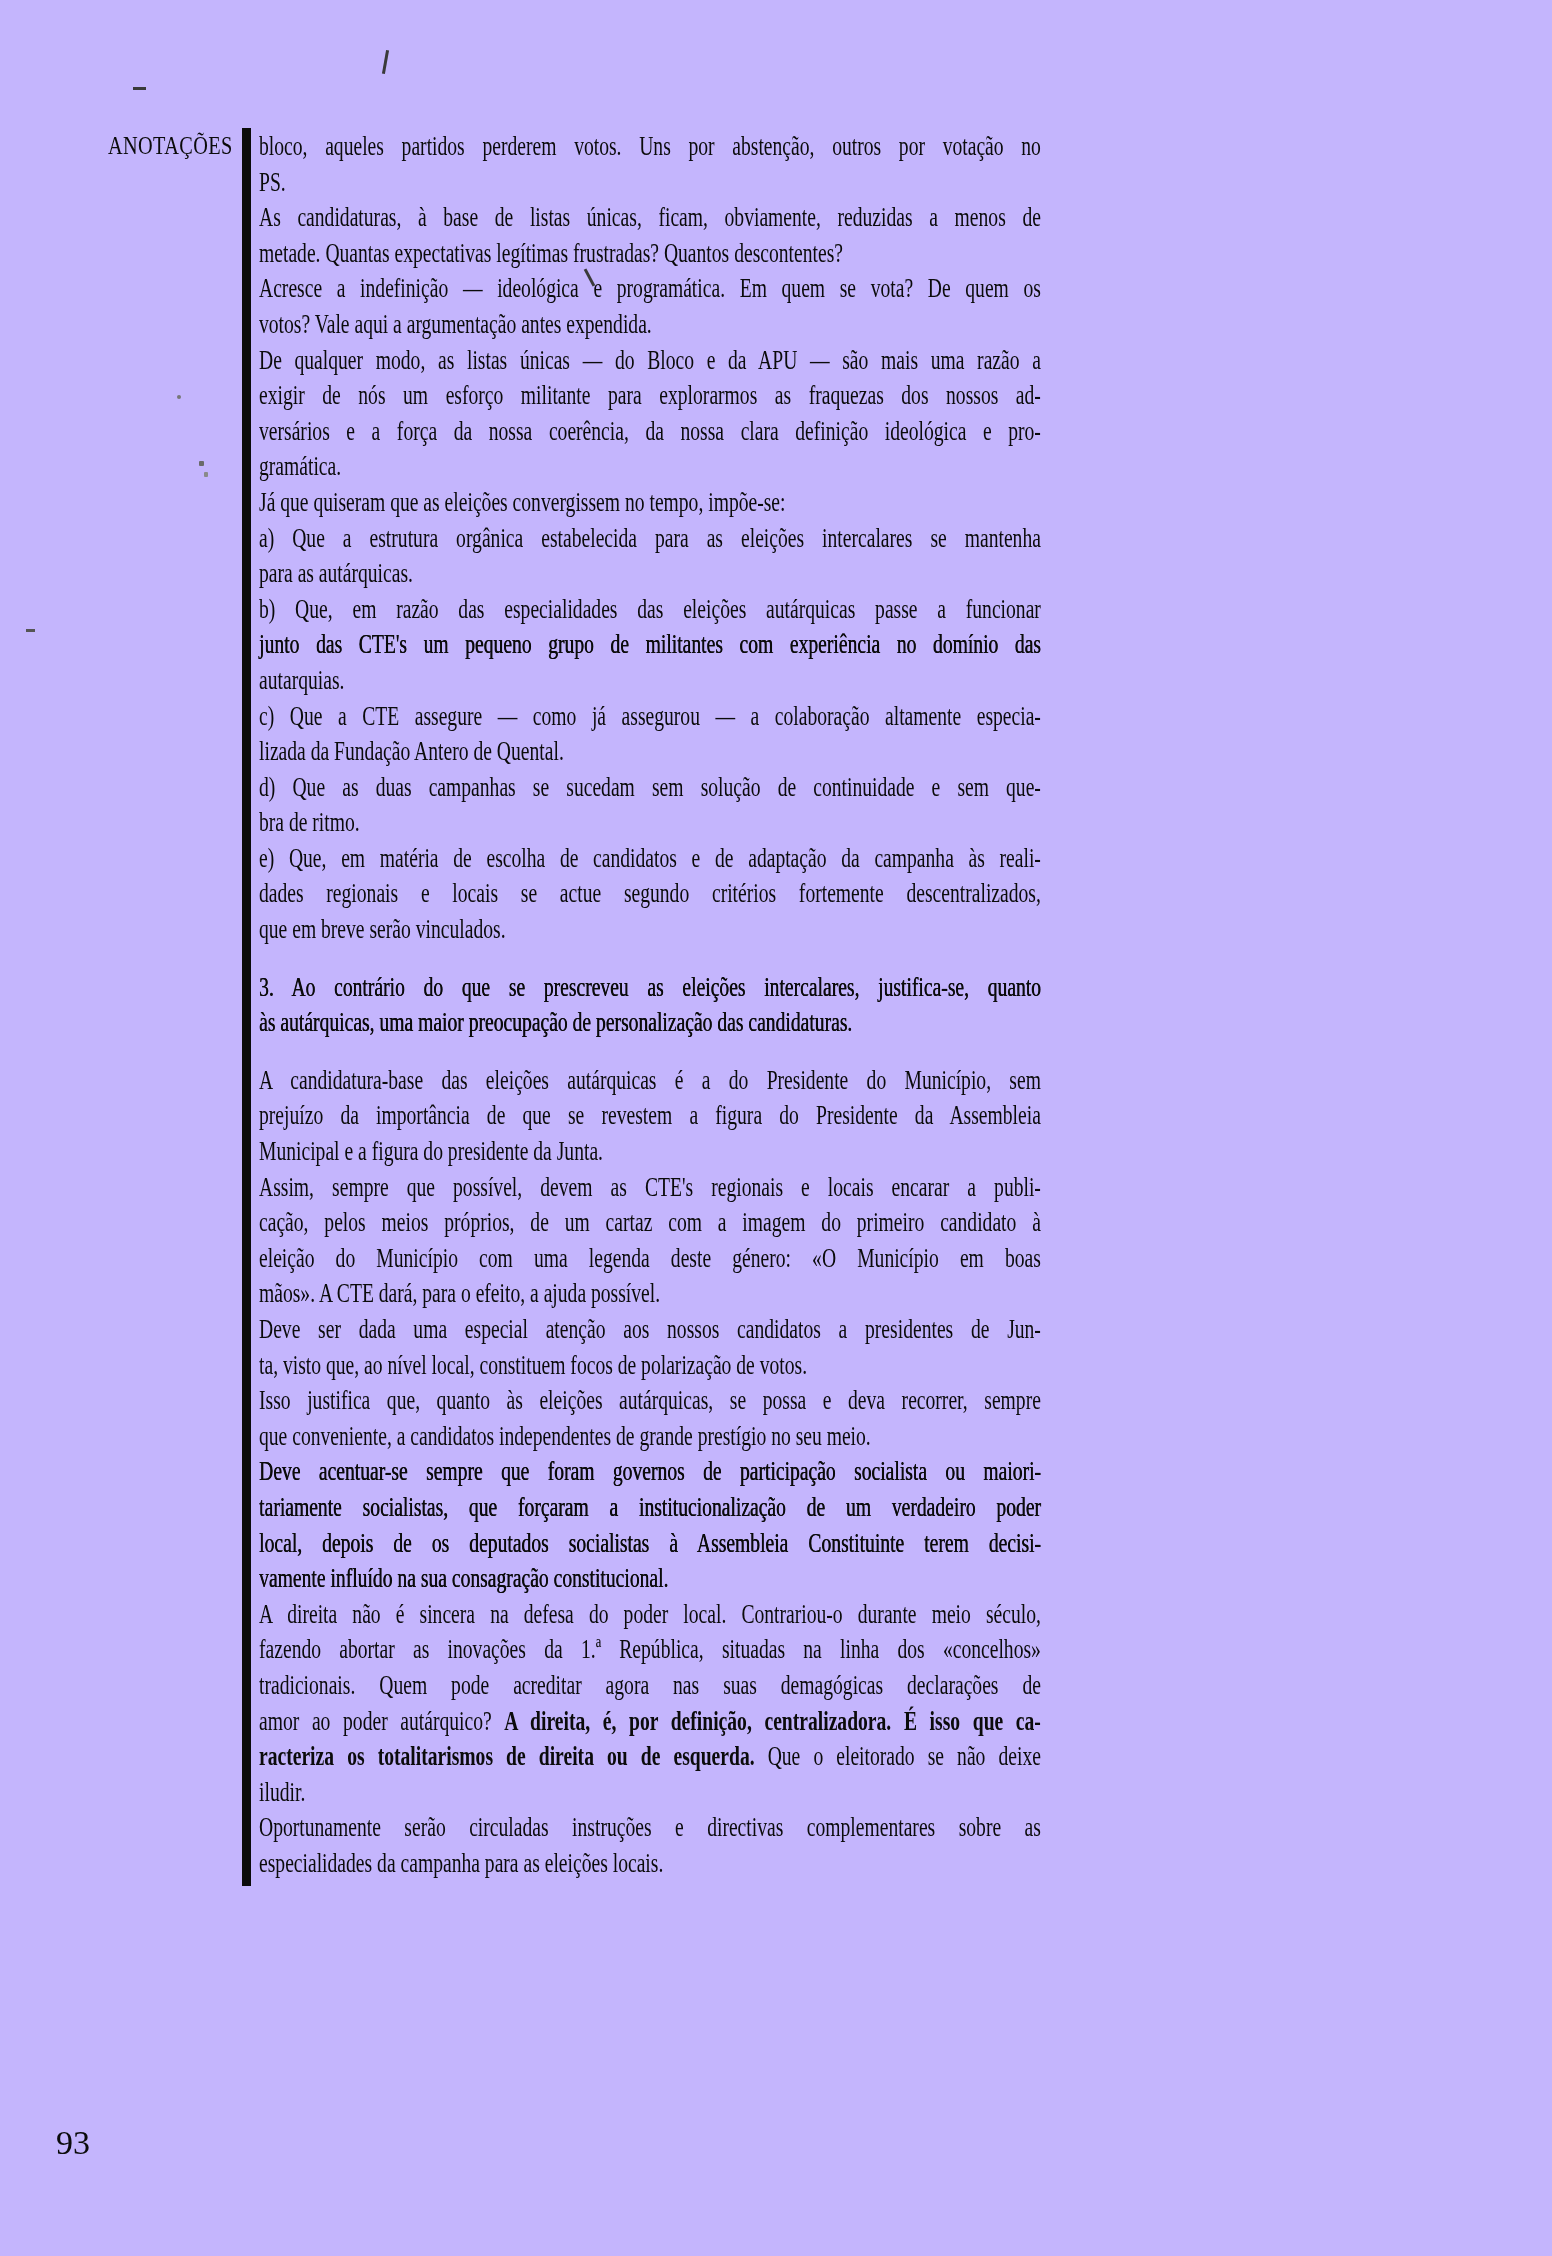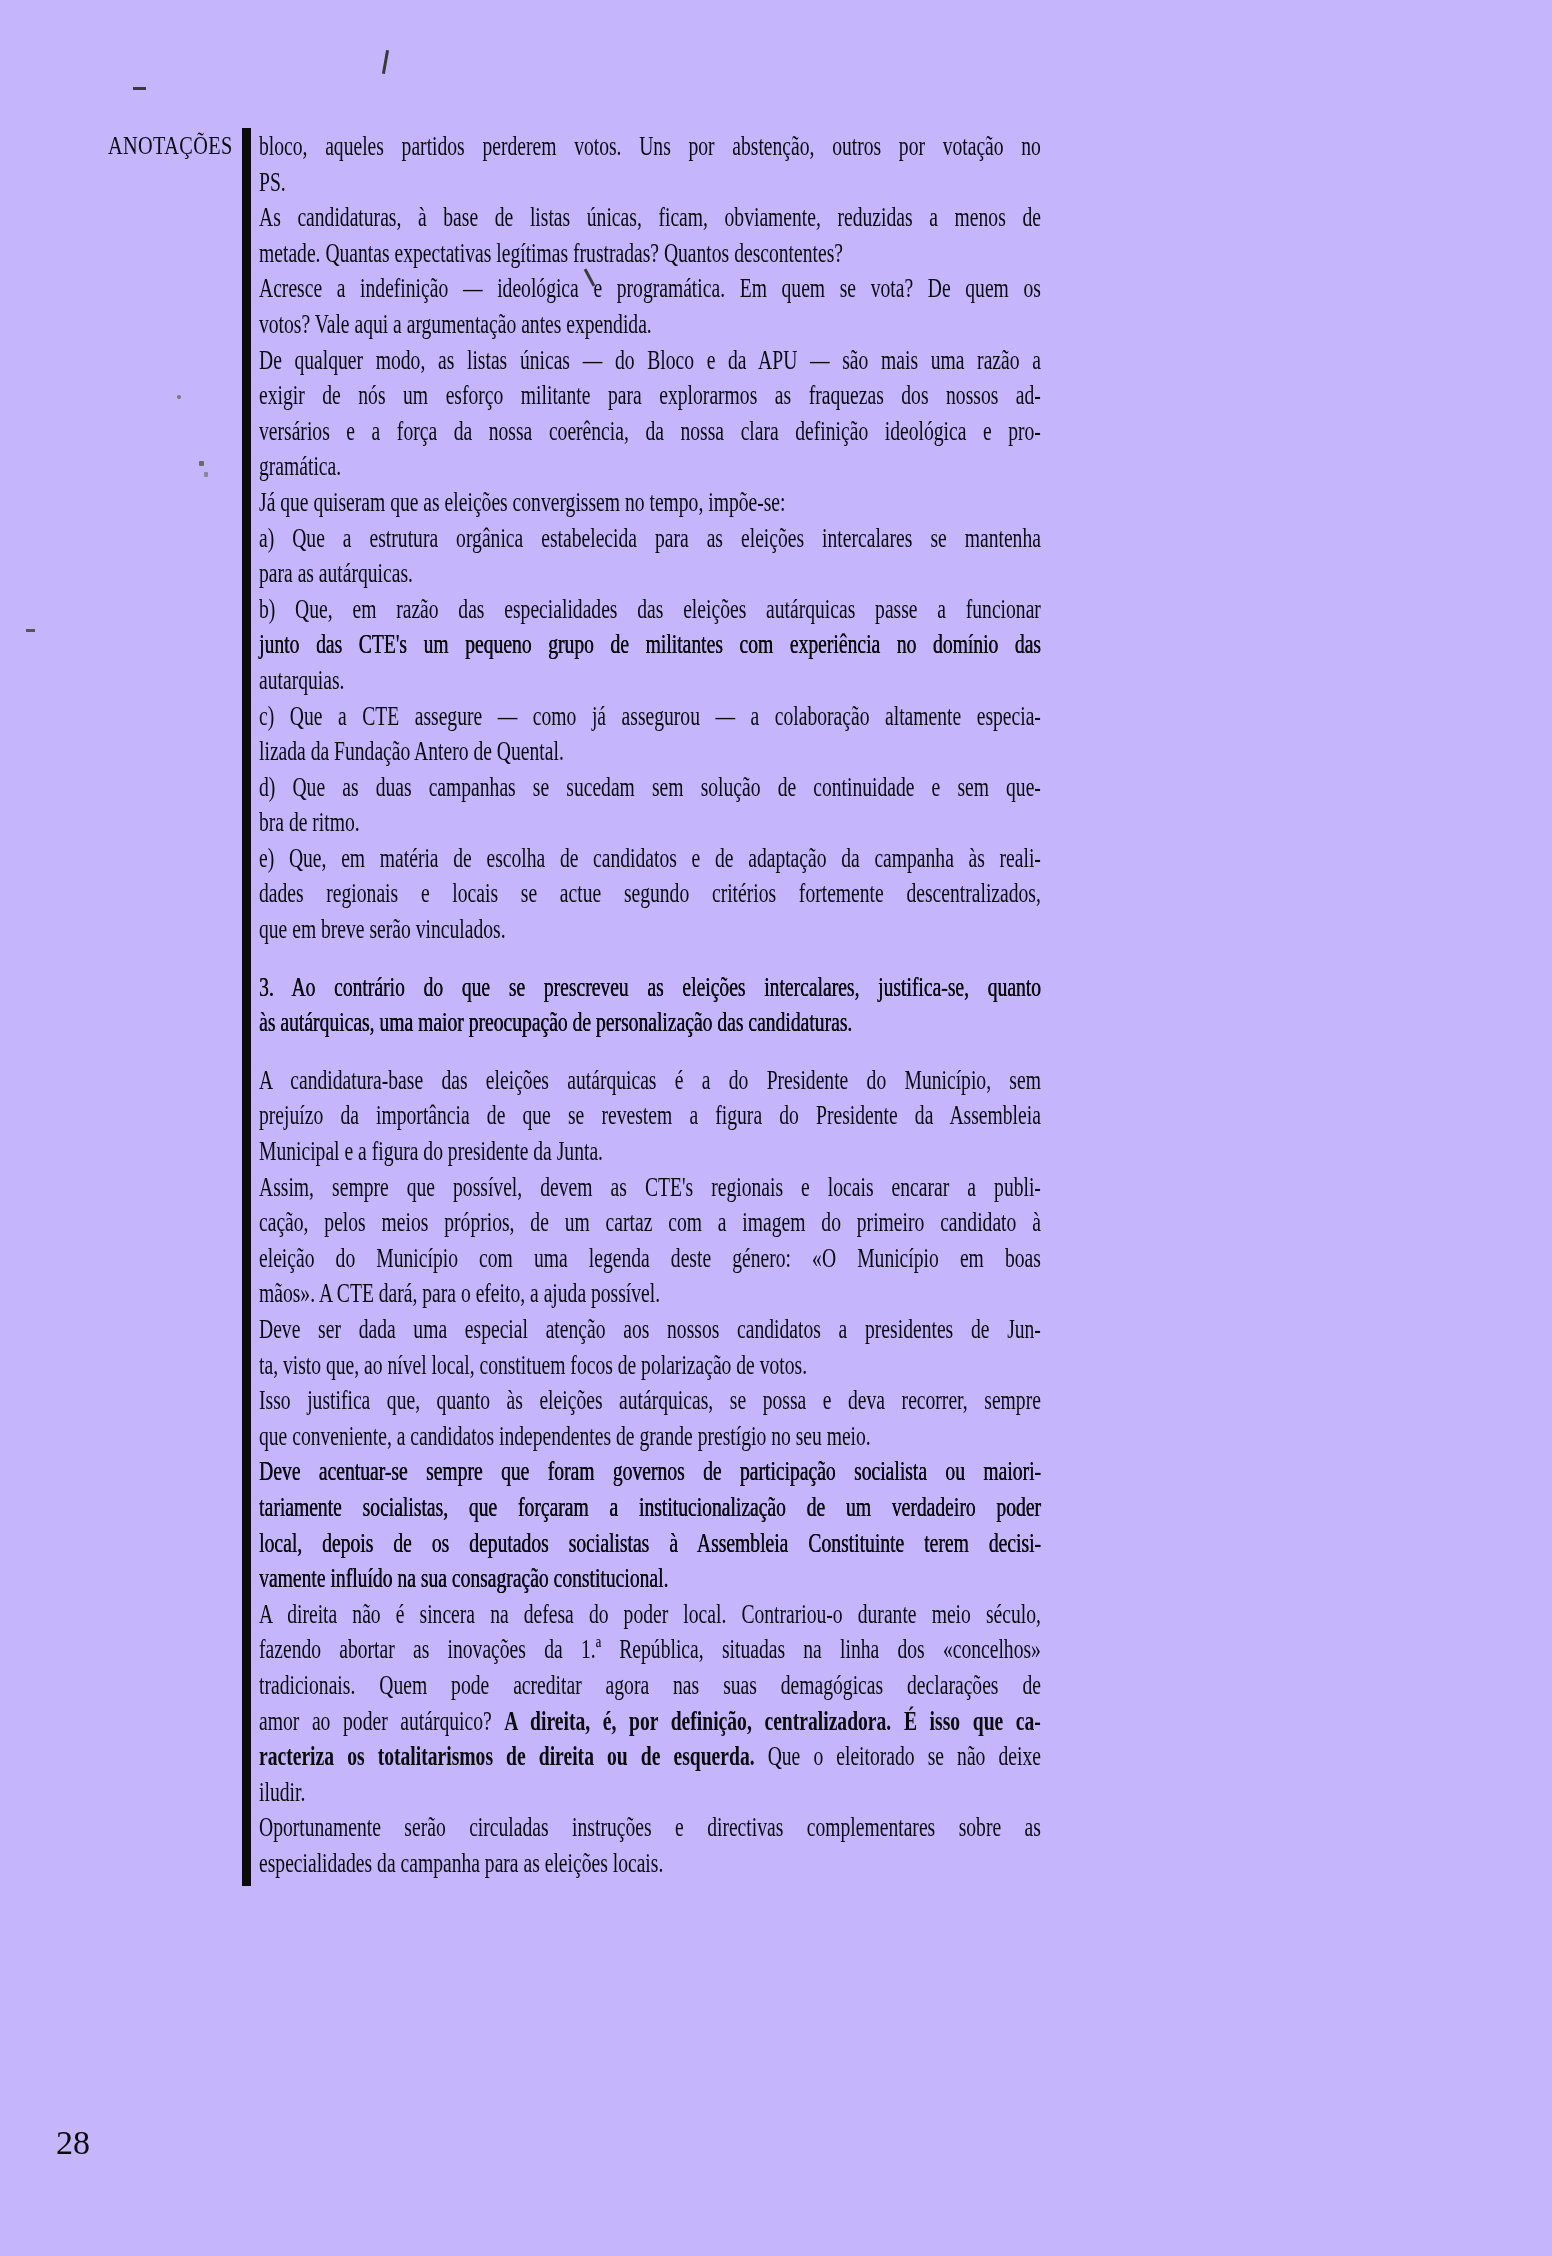--- a/index.html
+++ b/index.html
@@ -100,21 +100,21 @@
       <div class="ln j"><span>A direita não é sincera na defesa do poder local. Contrariou-o durante meio século,</span></div>
       <div class="ln j"><span>fazendo abortar as inovações da 1.ª República, situadas na linha dos «concelhos»</span></div>
       <div class="ln j"><span>tradicionais. Quem pode acreditar agora nas suas demagógicas declarações de</span></div>
       <div class="ln j"><span>amor ao poder autárquico? </span><span class="b">A direita, é, por definição, centralizadora. É isso que ca-</span></div>
       <div class="ln j"><span class="b">racteriza os totalitarismos de direita ou de esquerda.</span><span> Que o eleitorado se não deixe</span></div>
       <div class="ln"><span>iludir.</span></div>
       <div class="ln j"><span>Oportunamente serão circuladas instruções e directivas complementares sobre as</span></div>
       <div class="ln"><span>especialidades da campanha para as eleições locais.</span></div>
     </div>
 
-  <div class="page-num">28</div>
+  <div class="page-num">93</div>
 
   <div class="speck sp1"></div>
   <div class="speck sp2"></div>
   <div class="speck sp3"></div>
   <div class="speck sp4"></div>
   <div class="speck sp5"></div>
   <div class="speck sp6"></div>
   <div class="speck sp7"></div>
 
 </div>

